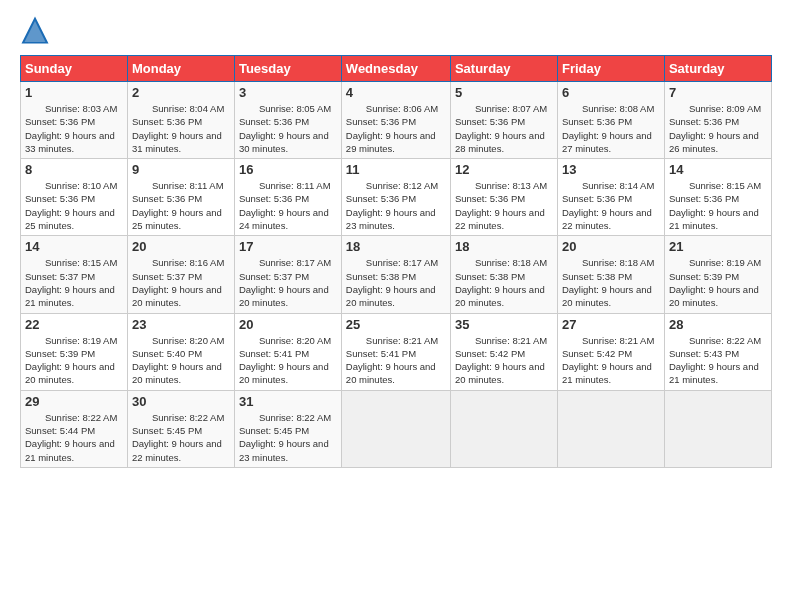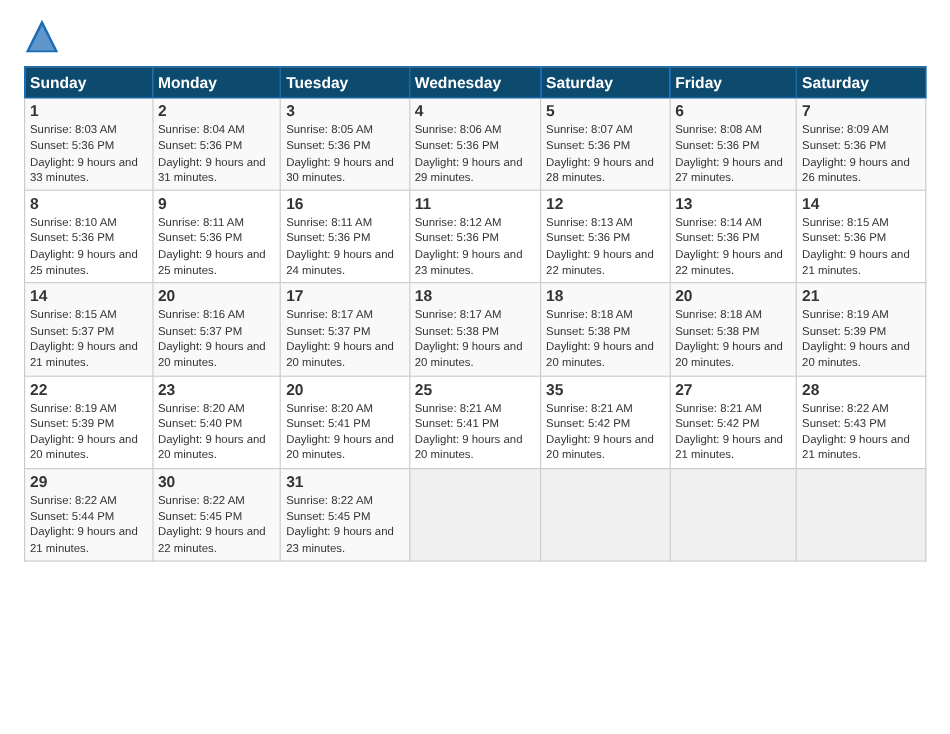--- a/index.html
+++ b/index.html
@@ -58,21 +58,21 @@
     .subtitle {
       font-size: 14px;
       color: #555;
     }
     table {
       width: 100%;
       border-collapse: collapse;
       font-size: 10px;
     }
     thead tr th {
-      background-color: #0c4a6e;
+      background-color: #ef4444;
       color: #fff;
       padding: 5px 4px;
       text-align: left;
       font-size: 13px;
       font-weight: bold;
       border: 1px solid #1a6bb5;
     }
     tbody tr td {
       border: 1px solid #ccc;
       vertical-align: top;
@@ -88,20 +88,21 @@
       font-size: 13px;
       font-weight: bold;
       color: #333;
       display: block;
       margin-bottom: 2px;
     }
     .day-detail {
       font-size: 9.5px;
       color: #333;
       line-height: 1.4;
+      margin-left: 20px;
     }
     .empty-cell {
       background: #f0f0f0 !important;
     }
   </style>
 </head>
 <body>
 
 <div class="page">
   <div class="header">

